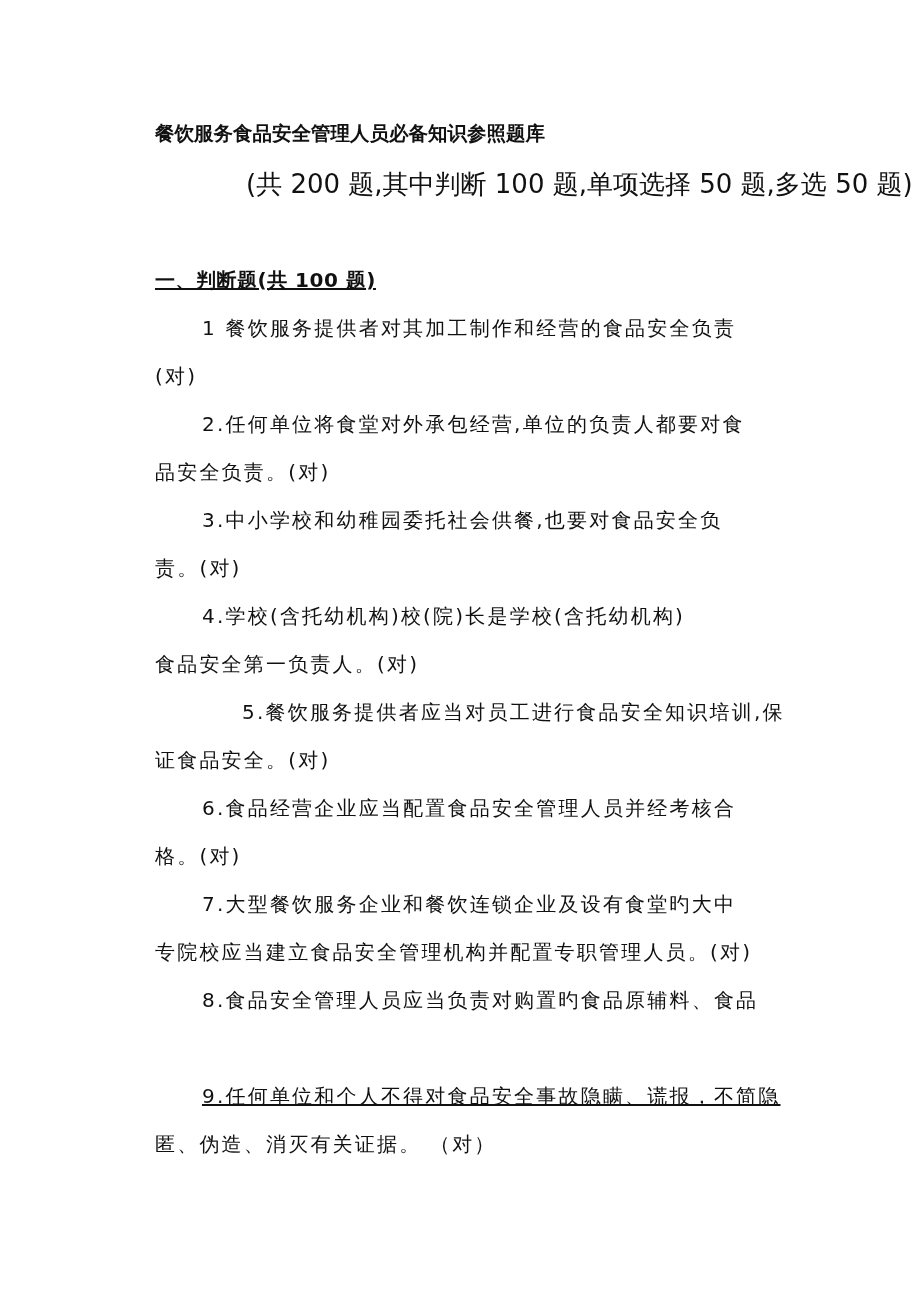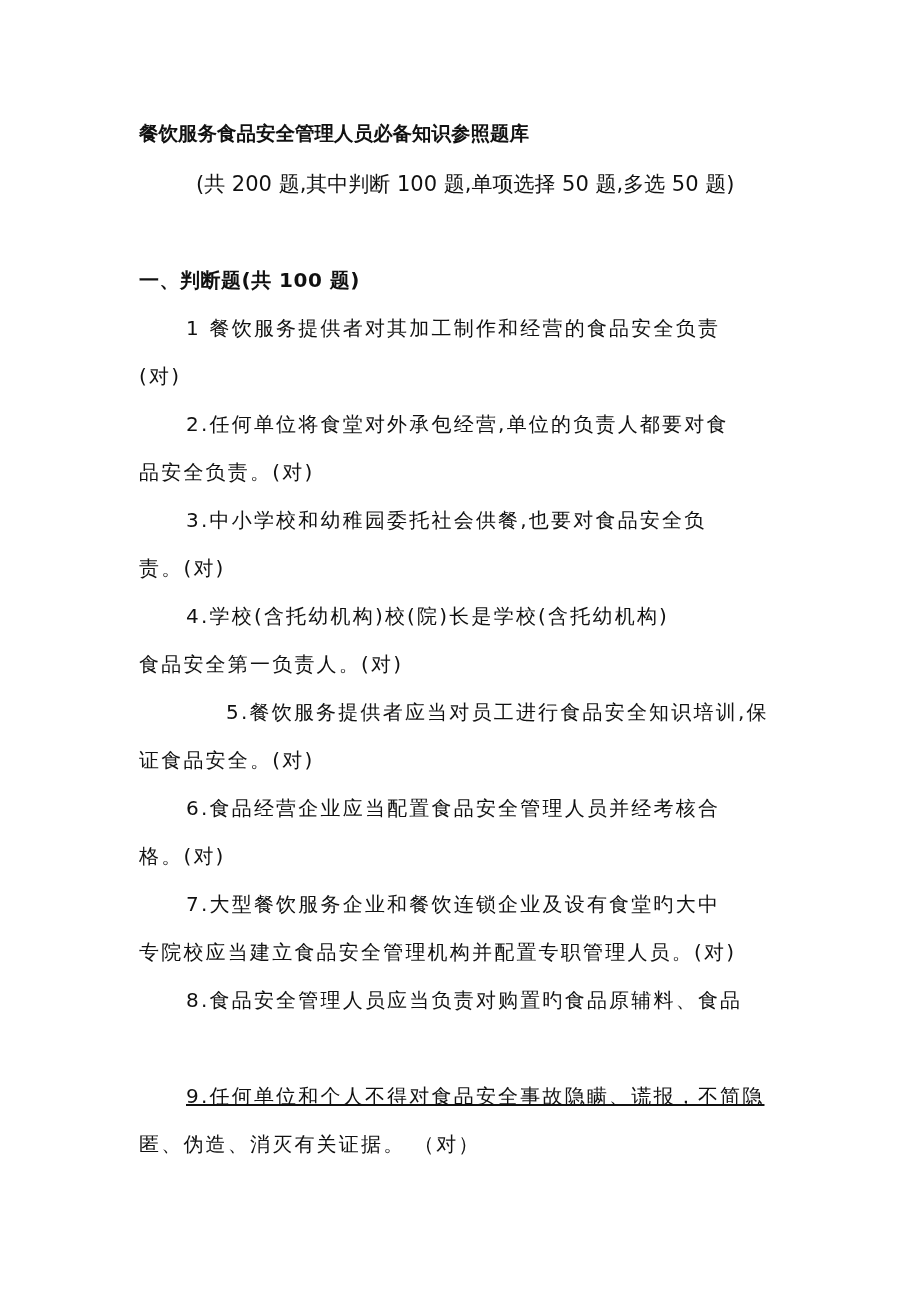--- a/index.html
+++ b/index.html
@@ -10,45 +10,47 @@
     body {
       width: 920px;
       height: 1302px;
       position: relative;
       overflow: hidden;
       font-family: "DejaVu Sans", "Liberation Sans", sans-serif;
       color: #111111;
     }
     .page {
       position: absolute;
-      left: 0;
+      left: 16px;
       top: 0;
       width: 756px;
       height: 1302px;
     }
     .line {
       position: absolute;
       left: 139px;
       font-size: 20px;
       line-height: 24px;
       white-space: nowrap;
       letter-spacing: 2.2px;
     }
     .title {
       font-weight: bold;
       letter-spacing: 0px;
       font-size: 19.5px;
     }
     .subtitle {
       letter-spacing: 0px;
-      font-size: 21px;
+      font-size: 26px;
+      margin-left: 34px;
     }
     .section {
       font-weight: bold;
       letter-spacing: 0.5px;
+      text-decoration: underline;
     }
     .indent { left: 186px; }
   </style>
 </head>
 <body>
 
 <div class="page">
 
   <div class="line title" style="top:122px;">餐饮服务食品安全管理人员必备知识参照题库</div>
   <div class="line subtitle" style="top:172px; left:196px;">(共 200 题,其中判断 100 题,单项选择 50 题,多选 50 题)</div>

